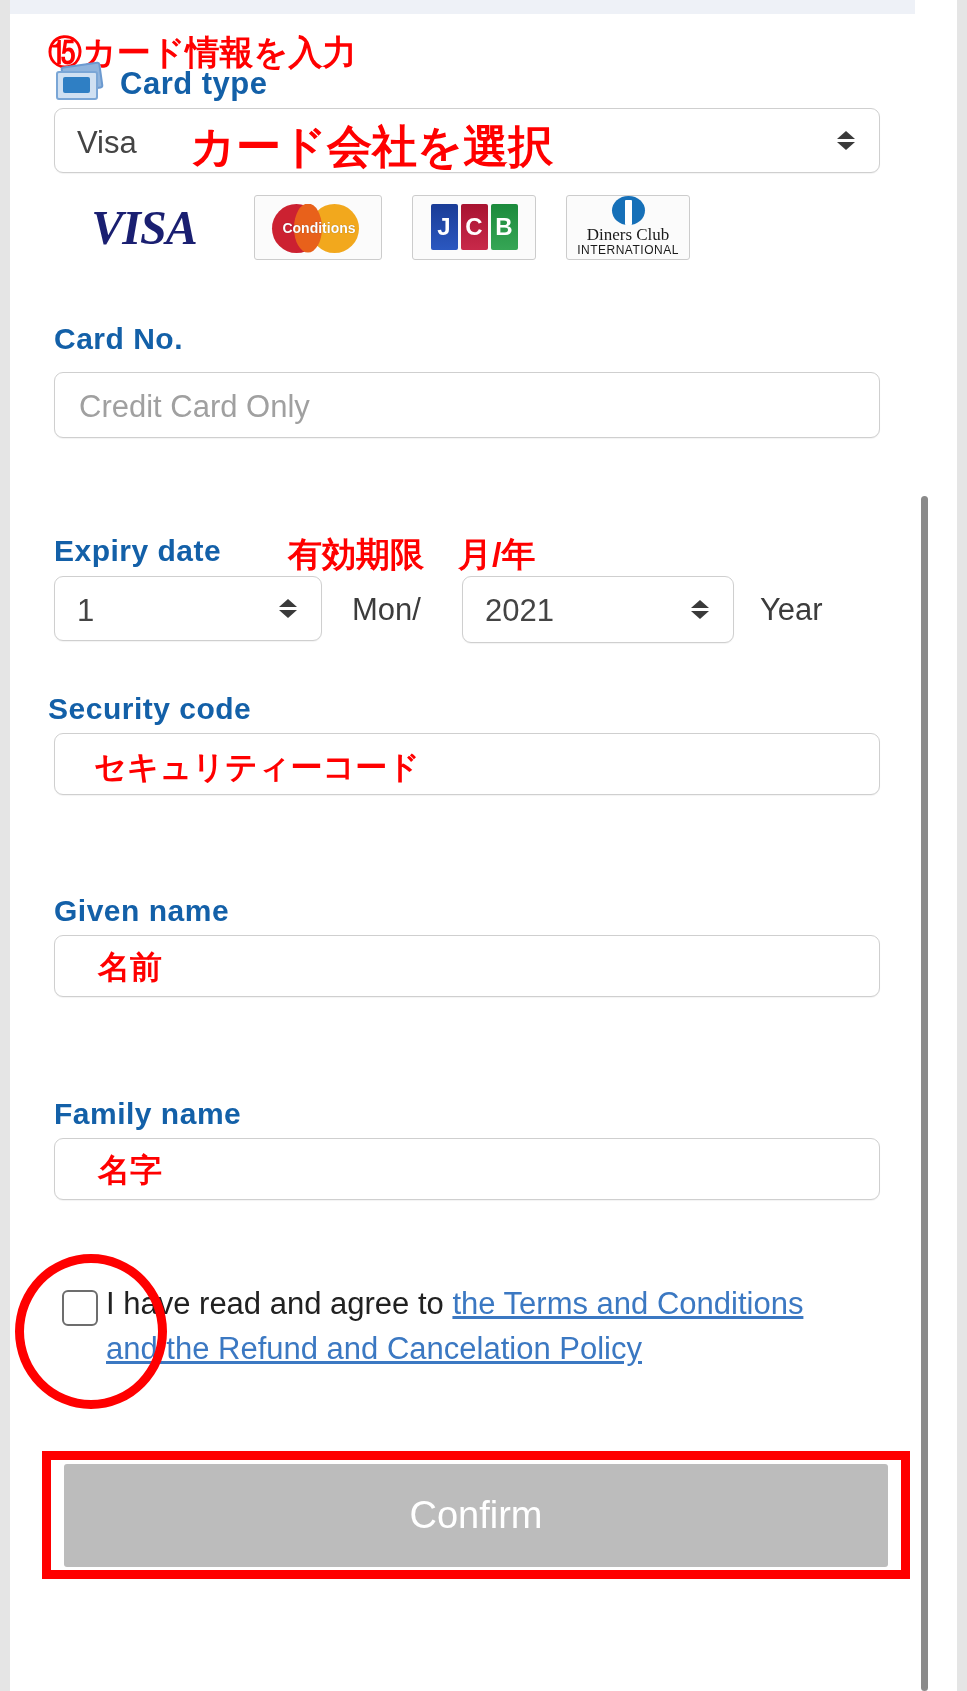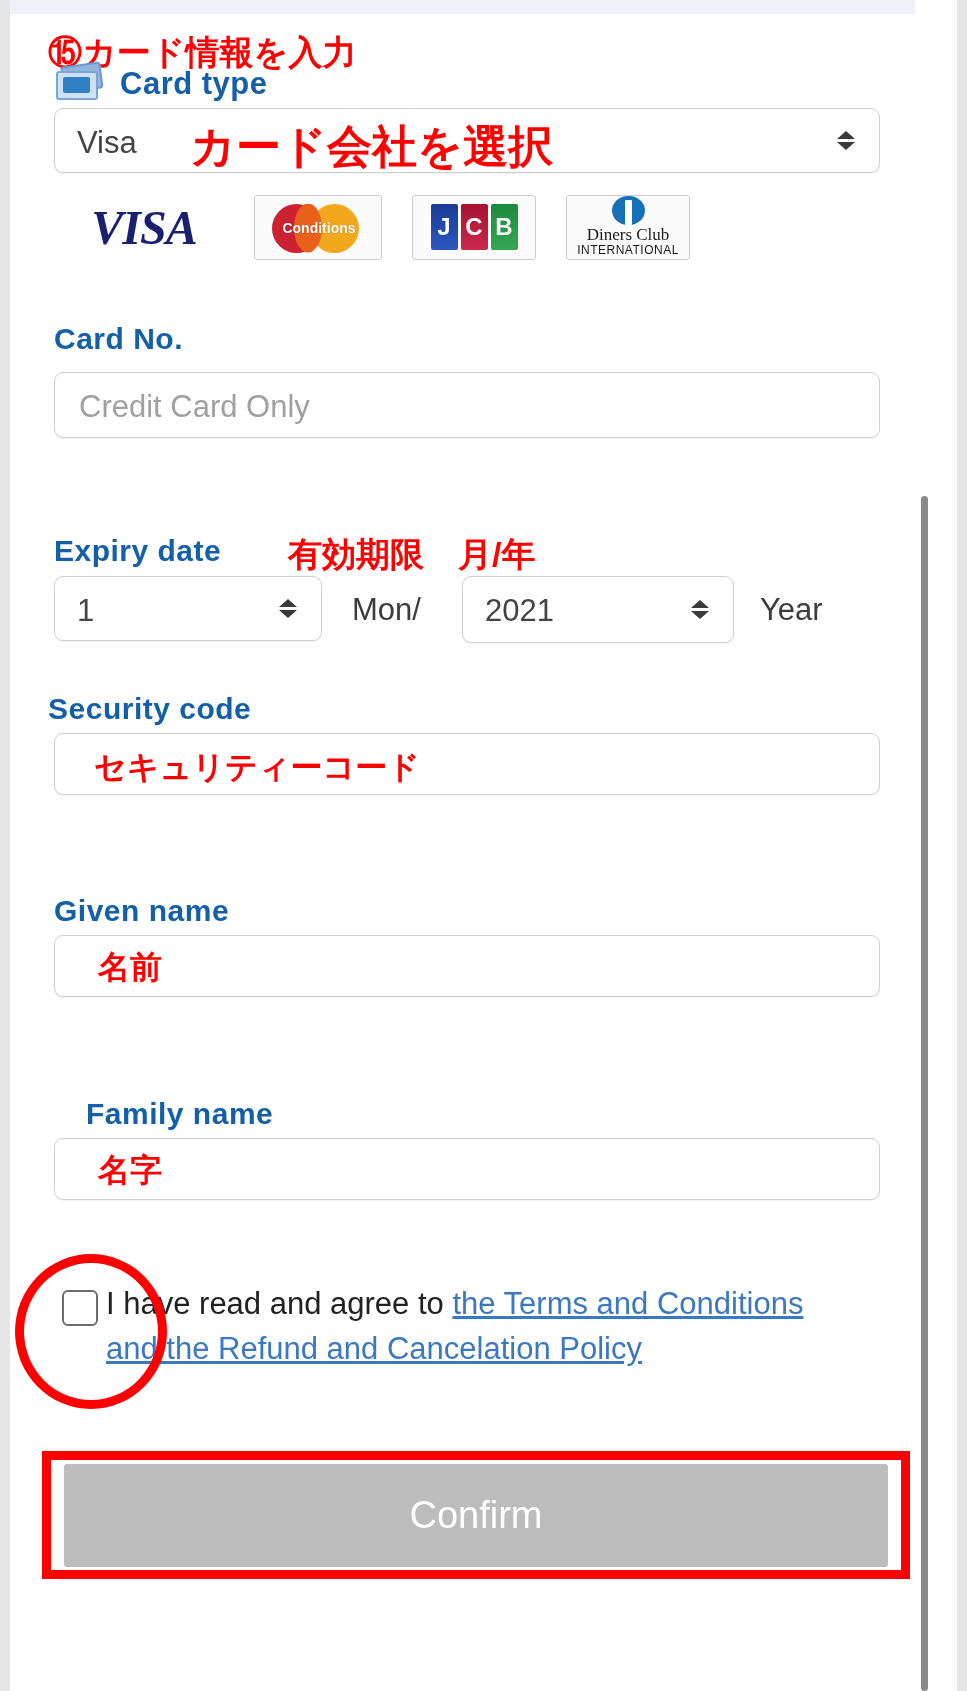--- a/index.html
+++ b/index.html
@@ -237,21 +237,21 @@
   #sec-label { left: 28px; top: 680px; }
   #sec-field { left: 34px; top: 719px; width: 826px; height: 62px; }
   #sec-annot { left: 74px; top: 732px; font-size: 32px; }
 
   
   #given-label { left: 34px; top: 882px; }
   #given-field { left: 34px; top: 921px; width: 826px; height: 62px; }
   #given-annot { left: 78px; top: 932px; font-size: 32px; }
 
   
-  #family-label { left: 34px; top: 1085px; margin-left: 32px; }
+  #family-label { left: 34px; top: 1085px; }
   #family-field { left: 34px; top: 1124px; width: 826px; height: 62px; }
   #family-annot { left: 78px; top: 1135px; font-size: 32px; }
 
   
   #terms-row { left: 34px; top: 1268px; width: 740px; }
   #terms-checkbox {
     position: absolute; left: 8px; top: 8px;
     width: 36px; height: 36px;
     border: 2px solid #6d6d6d; border-radius: 6px; background: #ffffff;
   }

